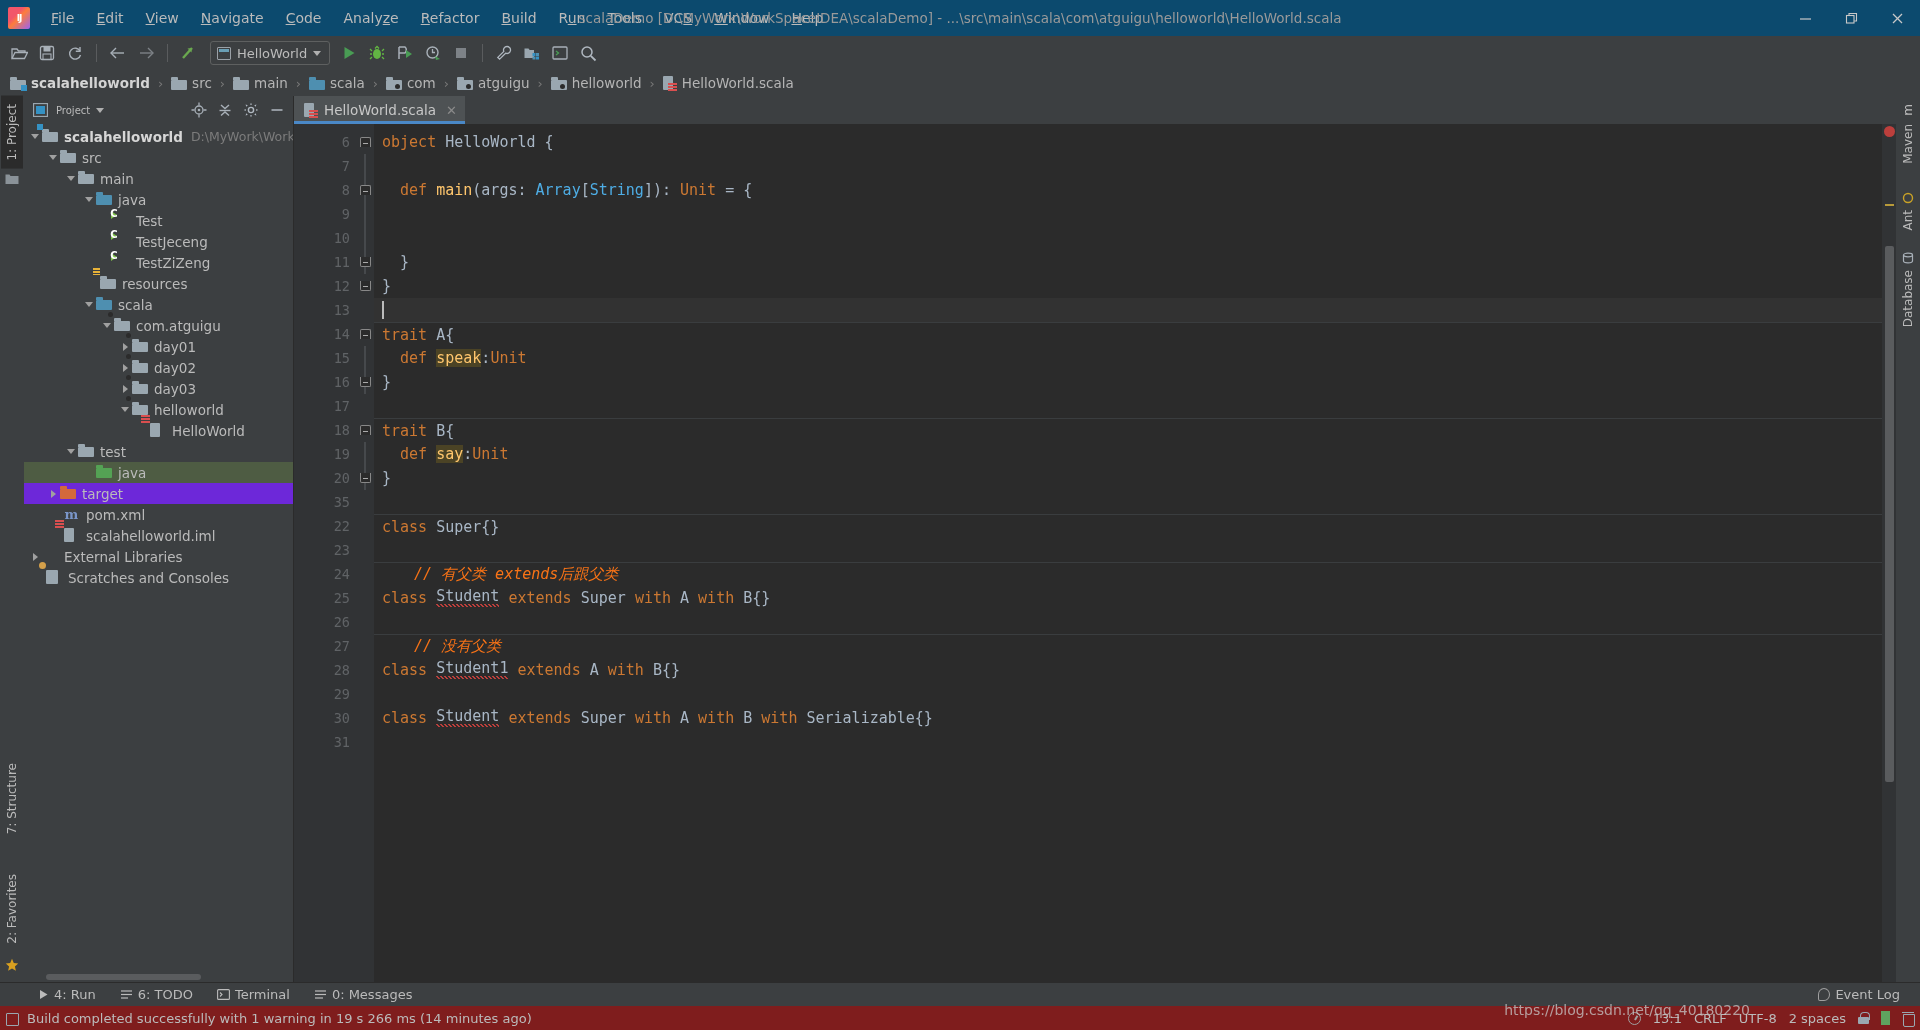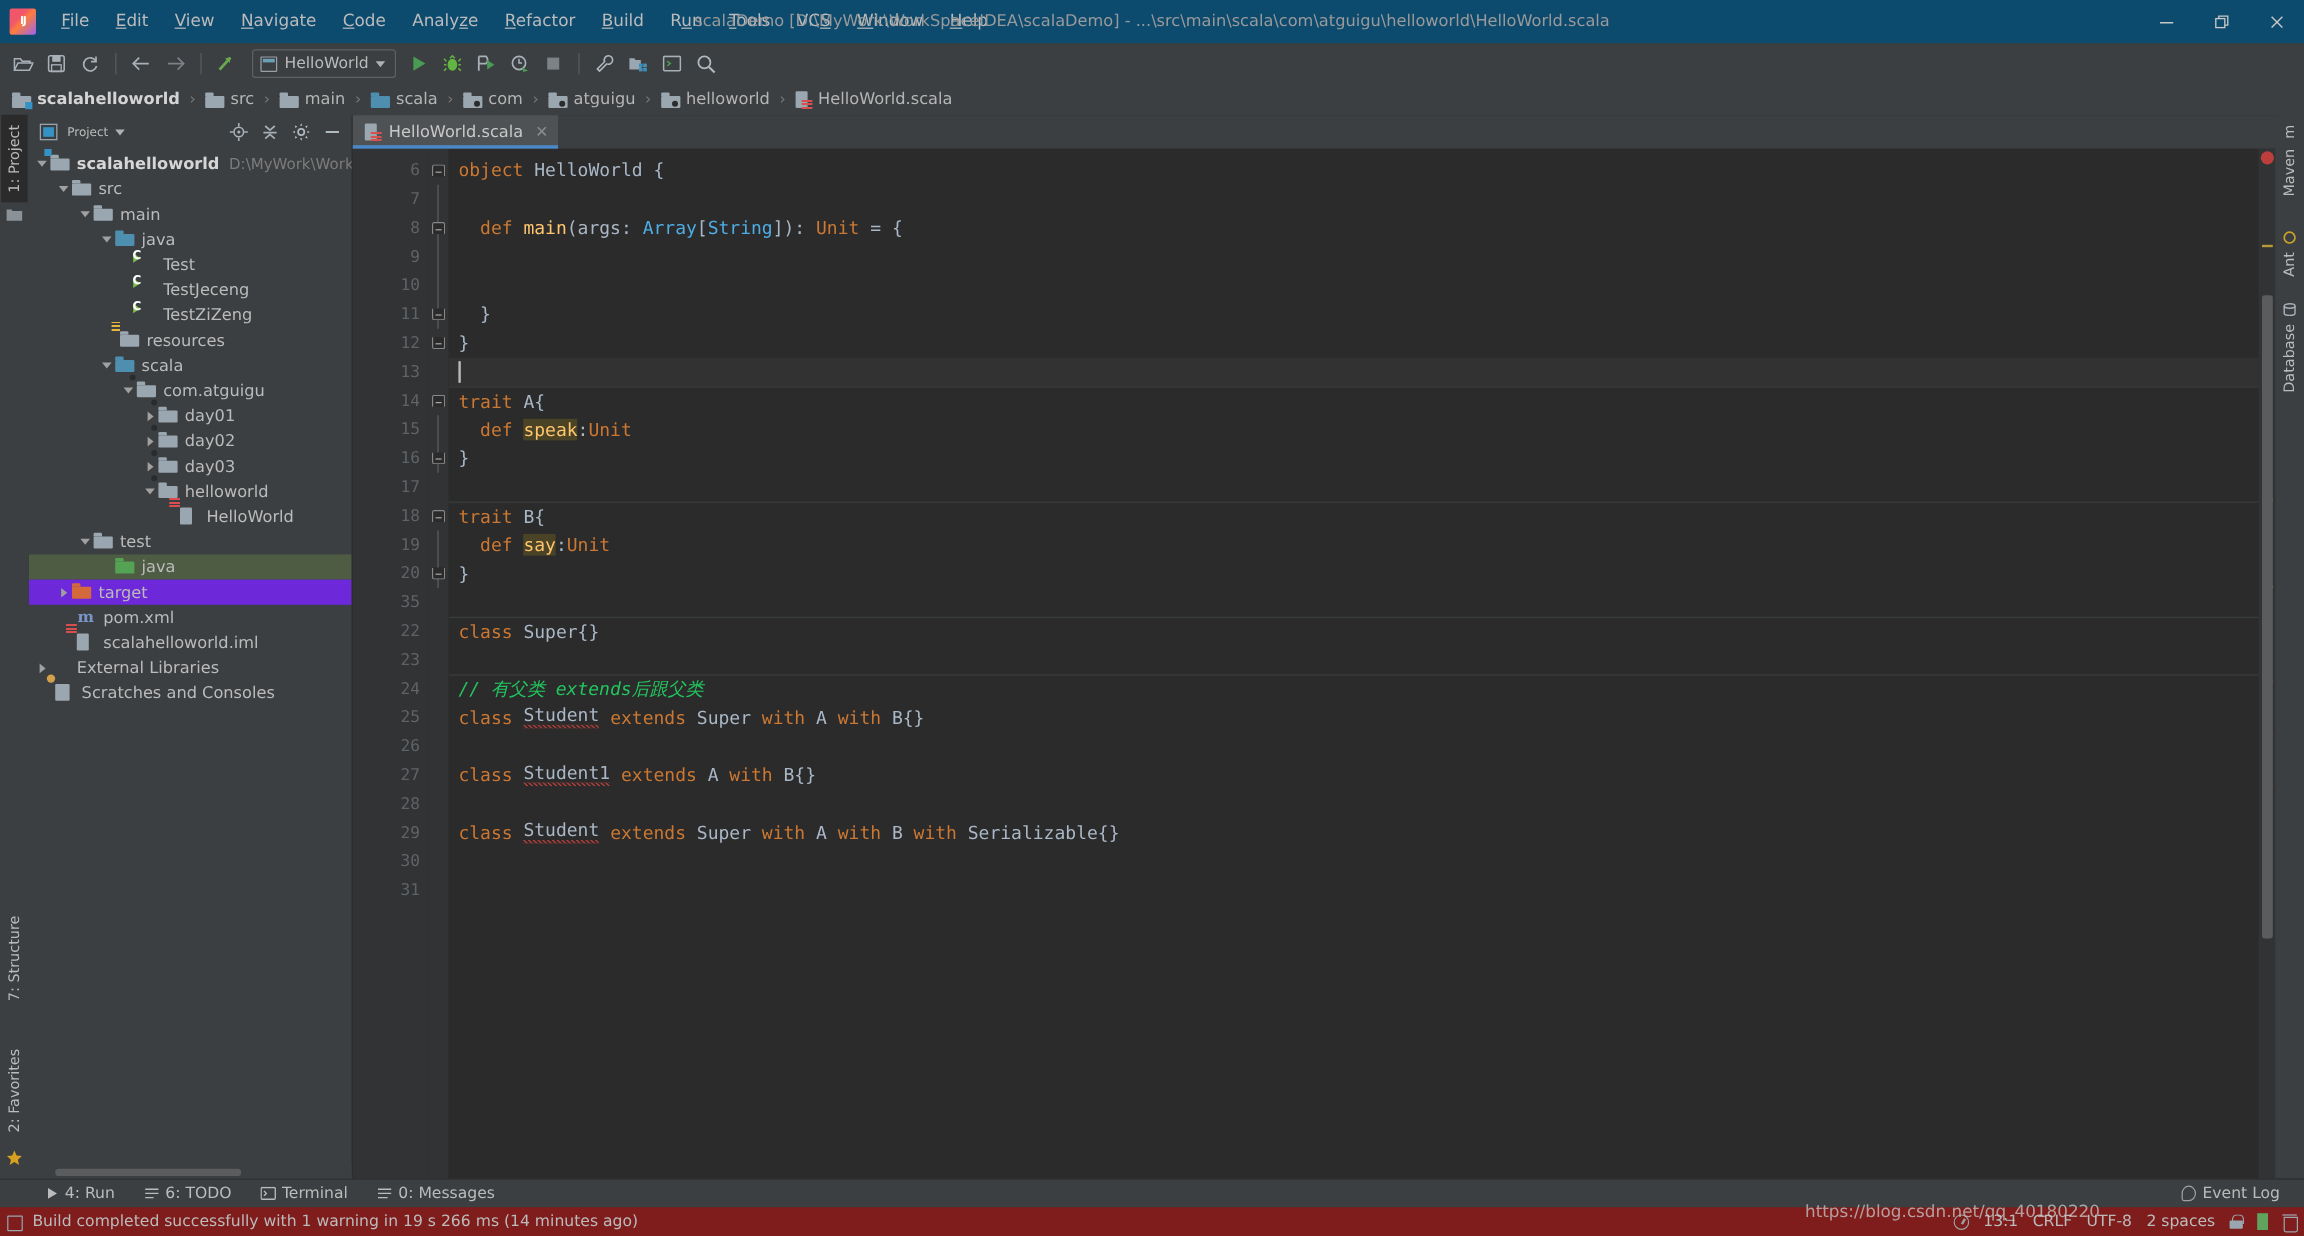--- a/index.html
+++ b/index.html
@@ -252,21 +252,21 @@
     font-family: "DejaVu Sans Mono", monospace; font-size: 15px; white-space: pre;
     position: relative;
   }
   .codeline.caret-line { background: #323232; }
   .codeline.sep { border-top: 1px solid #3a3d3f; }
   .kw { color: #cc7832; }
   .fn { color: #ffc66d; }
   .typ { color: #a9b7c6; }
   .gtyp { color: #4eade5; }
   .plain { color: #a9b7c6; }
-  .cmt { color: #22c55e; font-style: italic; }
+  .cmt { color: #f97316; font-style: italic; margin-left: 32px; }
   .hl { background: #4b4325; }
   .wavy {
     border-bottom: 2px dotted transparent;
     background-image: linear-gradient(45deg, transparent 40%, #bc3f3c 40%, #bc3f3c 60%, transparent 60%);
     background-size: 4px 3px; background-repeat: repeat-x; background-position: 0 100%;
     padding-bottom: 2px;
   }
   .caret {
     display: inline-block; width: 1.5px; height: 18px; background: #bbbbbb;
     vertical-align: middle;
@@ -861,20 +861,21 @@
           <div class="codeline"></div>
           <div class="codeline sep"><span class="kw">trait</span><span class="plain"> </span><span class="typ">B{</span></div>
           <div class="codeline"><span class="plain">  </span><span class="kw">def</span><span class="plain"> </span><span class="fn hl">say</span><span class="plain">:</span><span class="kw">Unit</span></div>
           <div class="codeline"><span class="plain">}</span></div>
           <div class="codeline"></div>
           <div class="codeline sep"><span class="kw">class</span><span class="plain"> </span><span class="typ">Super</span><span class="plain">{}</span></div>
           <div class="codeline"></div>
           <div class="codeline sep"><span class="cmt">// 有父类 extends后跟父类</span></div>
           <div class="codeline"><span class="kw">class</span><span class="plain"> </span><span class="typ wavy">Student</span><span class="plain"> </span><span class="kw">extends</span><span class="plain"> </span><span class="typ">Super</span><span class="plain"> </span><span class="kw">with</span><span class="plain"> </span><span class="typ">A</span><span class="plain"> </span><span class="kw">with</span><span class="plain"> </span><span class="typ">B{}</span></div>
           <div class="codeline"></div>
+          <div class="codeline sep"><span class="cmt">// 没有父类</span></div>
           <div class="codeline"><span class="kw">class</span><span class="plain"> </span><span class="typ wavy">Student1</span><span class="plain"> </span><span class="kw">extends</span><span class="plain"> </span><span class="typ">A</span><span class="plain"> </span><span class="kw">with</span><span class="plain"> </span><span class="typ">B{}</span></div>
           <div class="codeline"></div>
           <div class="codeline"><span class="kw">class</span><span class="plain"> </span><span class="typ wavy">Student</span><span class="plain"> </span><span class="kw">extends</span><span class="plain"> </span><span class="typ">Super</span><span class="plain"> </span><span class="kw">with</span><span class="plain"> </span><span class="typ">A</span><span class="plain"> </span><span class="kw">with</span><span class="plain"> </span><span class="typ">B</span><span class="plain"> </span><span class="kw">with</span><span class="plain"> </span><span class="typ">Serializable{}</span></div>
         </div>
 
         <div class="marker-bar">
           <div class="err-badge"></div>
           <div class="mark" style="top:80px;background:#b89a3a;"></div>
           <div class="mark" style="top:292px;background:#b89a3a;"></div>
           <div class="mark" style="top:364px;background:#b89a3a;"></div>

